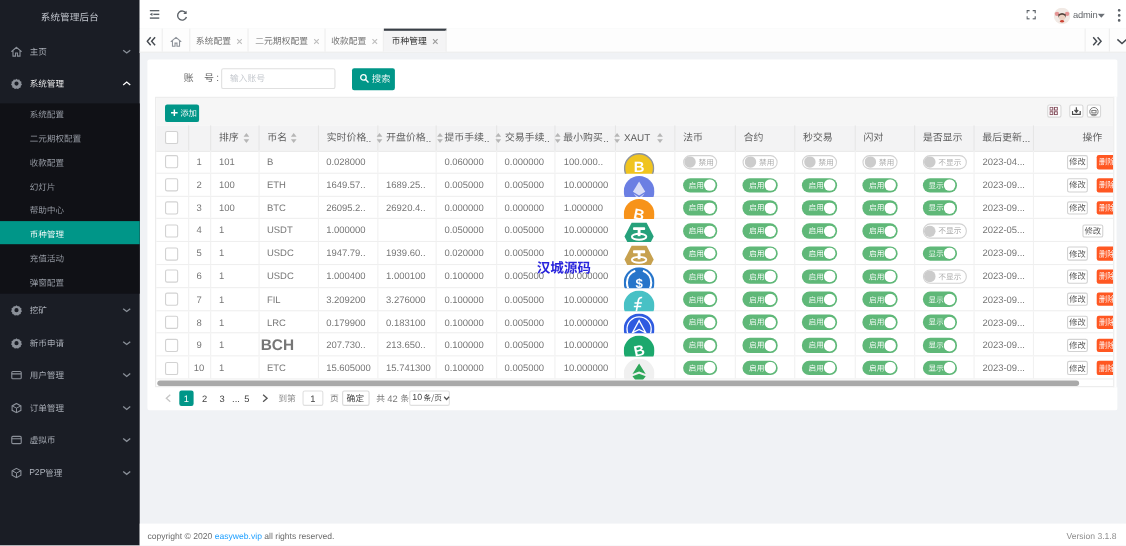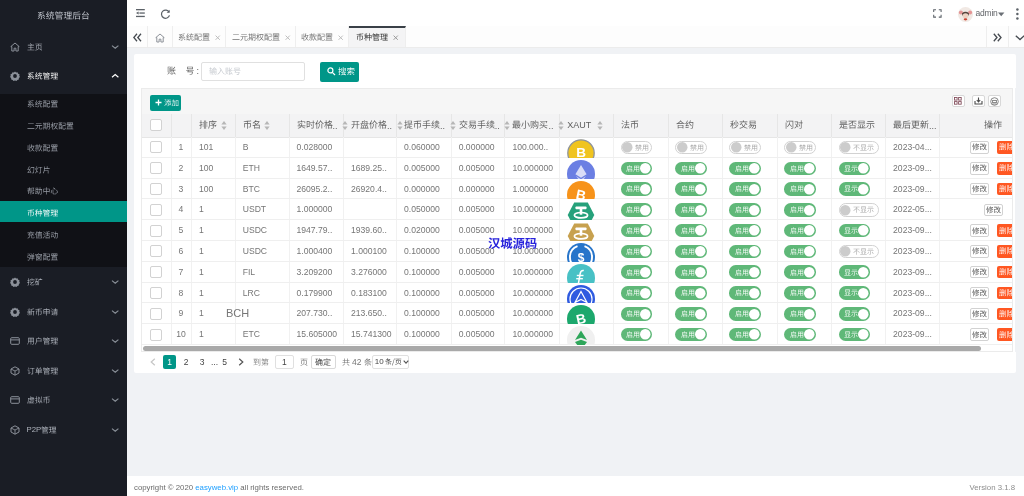--- a/index.html
+++ b/index.html
@@ -1386,21 +1386,21 @@
     <div class="a" style="left:613.3px;top:303.4px;width:1.0px;height:19.8px;background:#f1f1f1;"></div>
     <div class="a" style="left:667.8px;top:303.4px;width:1.0px;height:19.8px;background:#f1f1f1;"></div>
     <div class="a" style="left:721.8px;top:303.4px;width:1.0px;height:19.8px;background:#f1f1f1;"></div>
     <div class="a" style="left:776.6px;top:303.4px;width:1.0px;height:19.8px;background:#f1f1f1;"></div>
     <div class="a" style="left:831.1px;top:303.4px;width:1.0px;height:19.8px;background:#f1f1f1;"></div>
     <div class="a" style="left:885.1px;top:303.4px;width:1.0px;height:19.8px;background:#f1f1f1;"></div>
     <div class="a" style="left:939.3px;top:303.4px;width:1.0px;height:19.8px;background:#f1f1f1;"></div>
     <div class="a" style="left:150.0px;top:307.8px;width:12.0px;height:12.0px;background:#fff;border:1px solid #d2d2d2;border-radius:2px;box-sizing:border-box;"></div>
     <div class="t" style="left:181.0px;top:307.3px;font-size:8.6px;line-height:12.9px;color:#767676;font-weight:normal;transform:translateX(-50%);">9</div>
     <div class="t" style="left:199.0px;top:307.3px;font-size:8.6px;line-height:12.9px;color:#767676;font-weight:normal;">1</div>
-    <div class="t" style="left:226px;top:307.3px;font-size:11px;line-height:12.9px;color:#767676;font-weight:normal;">BCH</div>
+    <div class="t" style="left:237px;top:307.3px;font-size:14px;line-height:12.9px;color:#767676;font-weight:bold;">BCH</div>
     <div class="t" style="left:296.5px;top:307.3px;font-size:8.6px;line-height:12.9px;color:#767676;font-weight:normal;">207.730..</div>
     <div class="t" style="left:351.0px;top:307.3px;font-size:8.6px;line-height:12.9px;color:#767676;font-weight:normal;">213.650..</div>
     <div class="t" style="left:404.0px;top:307.3px;font-size:8.6px;line-height:12.9px;color:#767676;font-weight:normal;">0.100000</div>
     <div class="t" style="left:458.7px;top:307.3px;font-size:8.6px;line-height:12.9px;color:#767676;font-weight:normal;">0.005000</div>
     <div class="t" style="left:512.4px;top:307.3px;font-size:8.6px;line-height:12.9px;color:#767676;font-weight:normal;">10.000000</div>
     <svg class="a" width="28" height="18.8" style="left:567.1px;top:305.4px" viewBox="0 0 28 18.8" preserveAspectRatio="xMinYMin slice">
       <circle cx="14" cy="14" r="14" fill="#1ca86d"></circle>
       <text x="14" y="18.5" font-family="Liberation Sans" font-size="13.5" font-weight="bold" fill="#fff" text-anchor="middle" transform="rotate(-12 14 13.5)">B</text>
     </svg>
     <div class="a" style="left:620.8px;top:307.0px;width:31.5px;height:13.5px;background:#5FB878;border-radius:6.75px;"></div>

